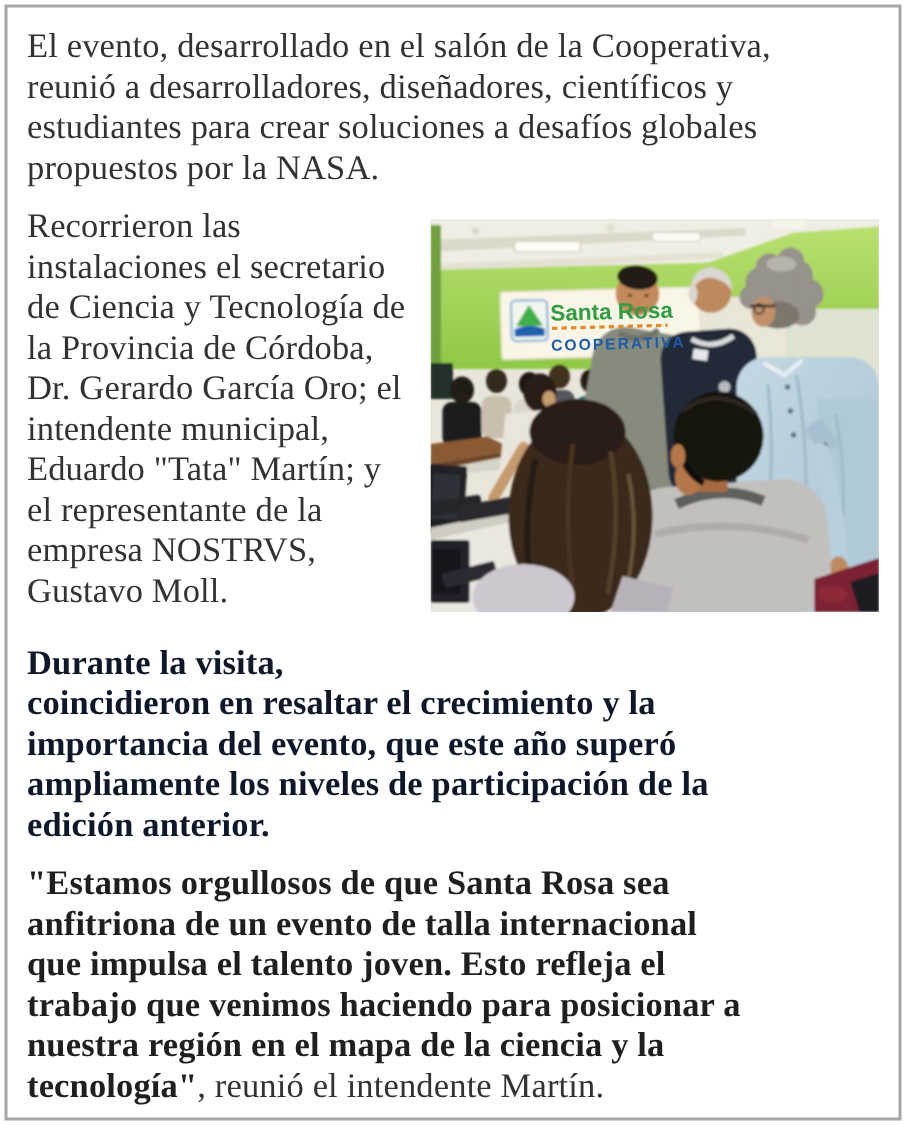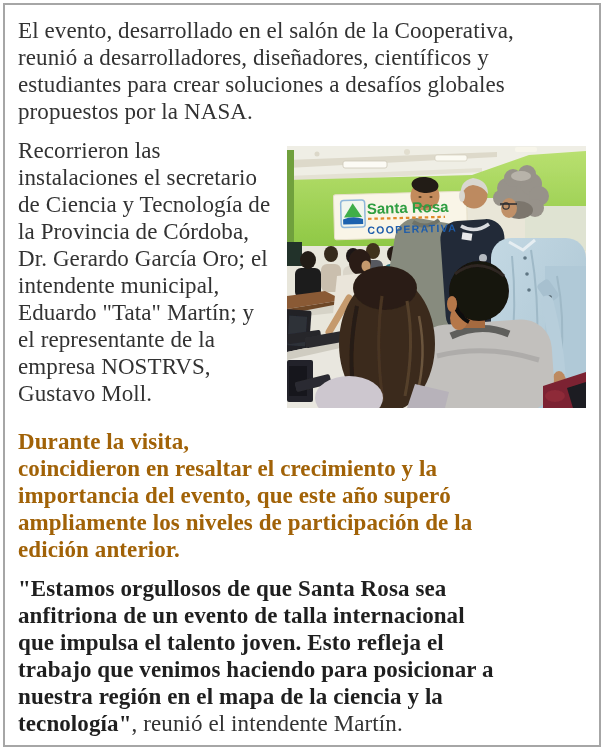--- a/index.html
+++ b/index.html
@@ -22,21 +22,21 @@
   .para{
     margin:0 0 12px 0;
     font-size:23px;
     line-height:27px;
     color:#323232;
     white-space:pre-line;
     letter-spacing:0.1px;
   }
   .para.bold{
     font-weight:bold;
-    color:#a16207;
+    color:#0f172a;
     margin-top:21px;
   }
   .quote-bold{font-weight:bold;color:#1f1f1f;}
   .quote-normal{font-weight:normal;color:#323232;}
   .photo{
     float:right;
     width:299px;
     height:262px;
     margin:9px 0 6px 10px;
     overflow:hidden;

